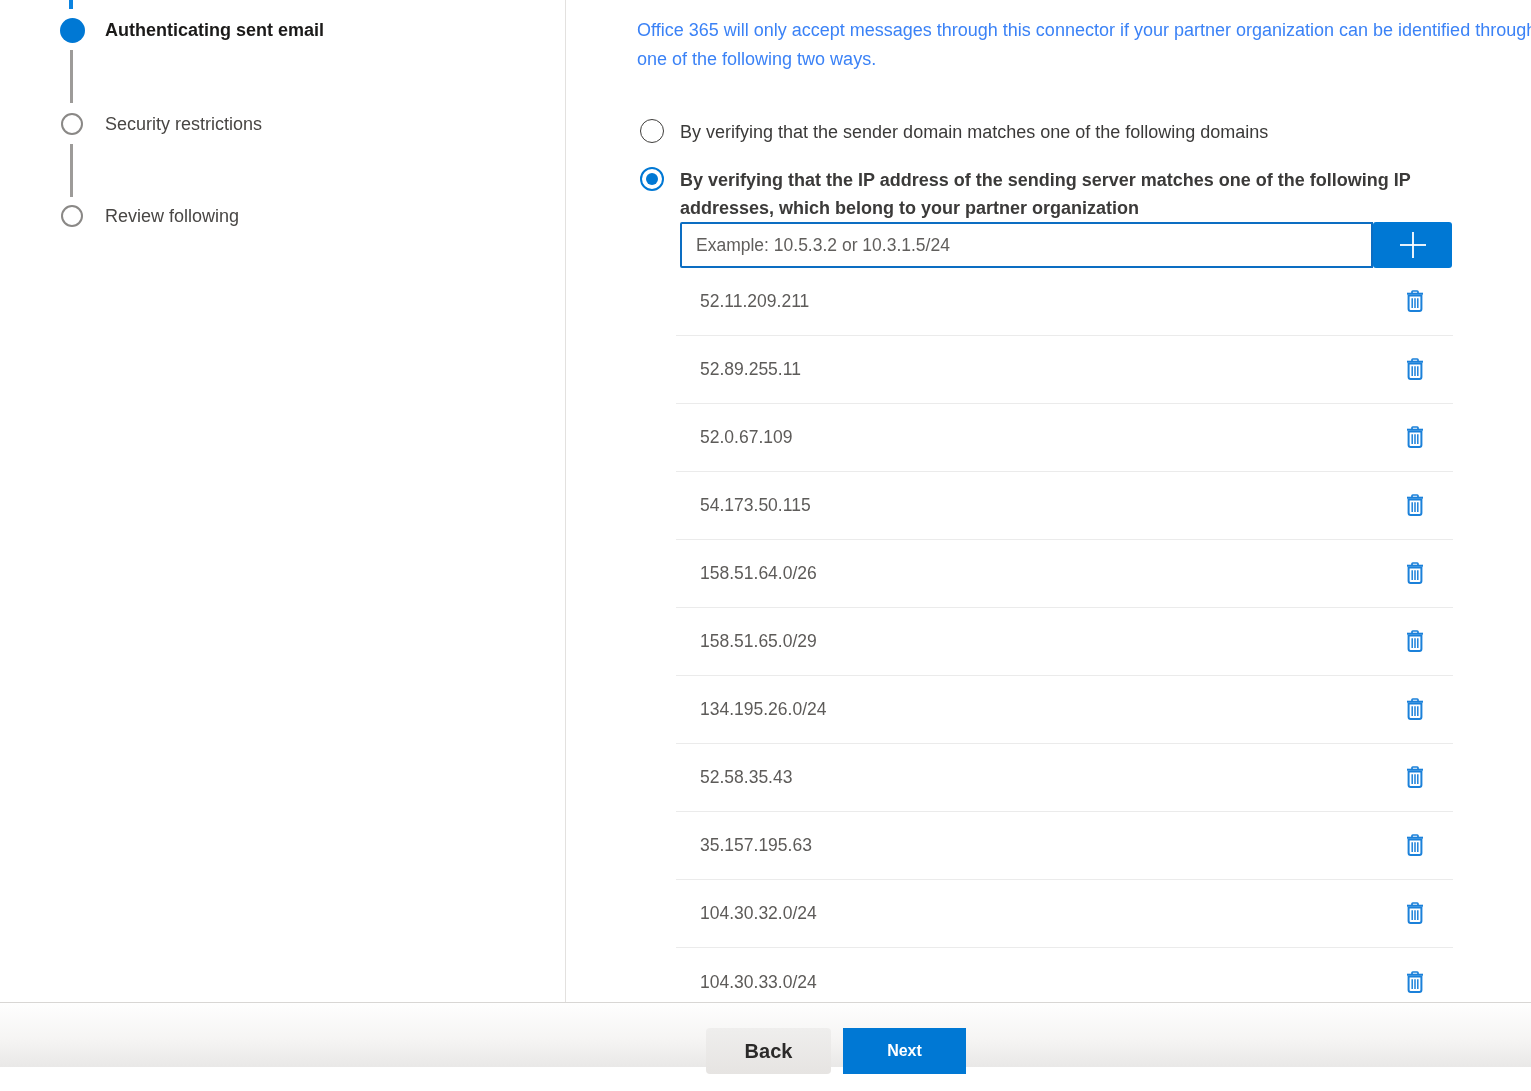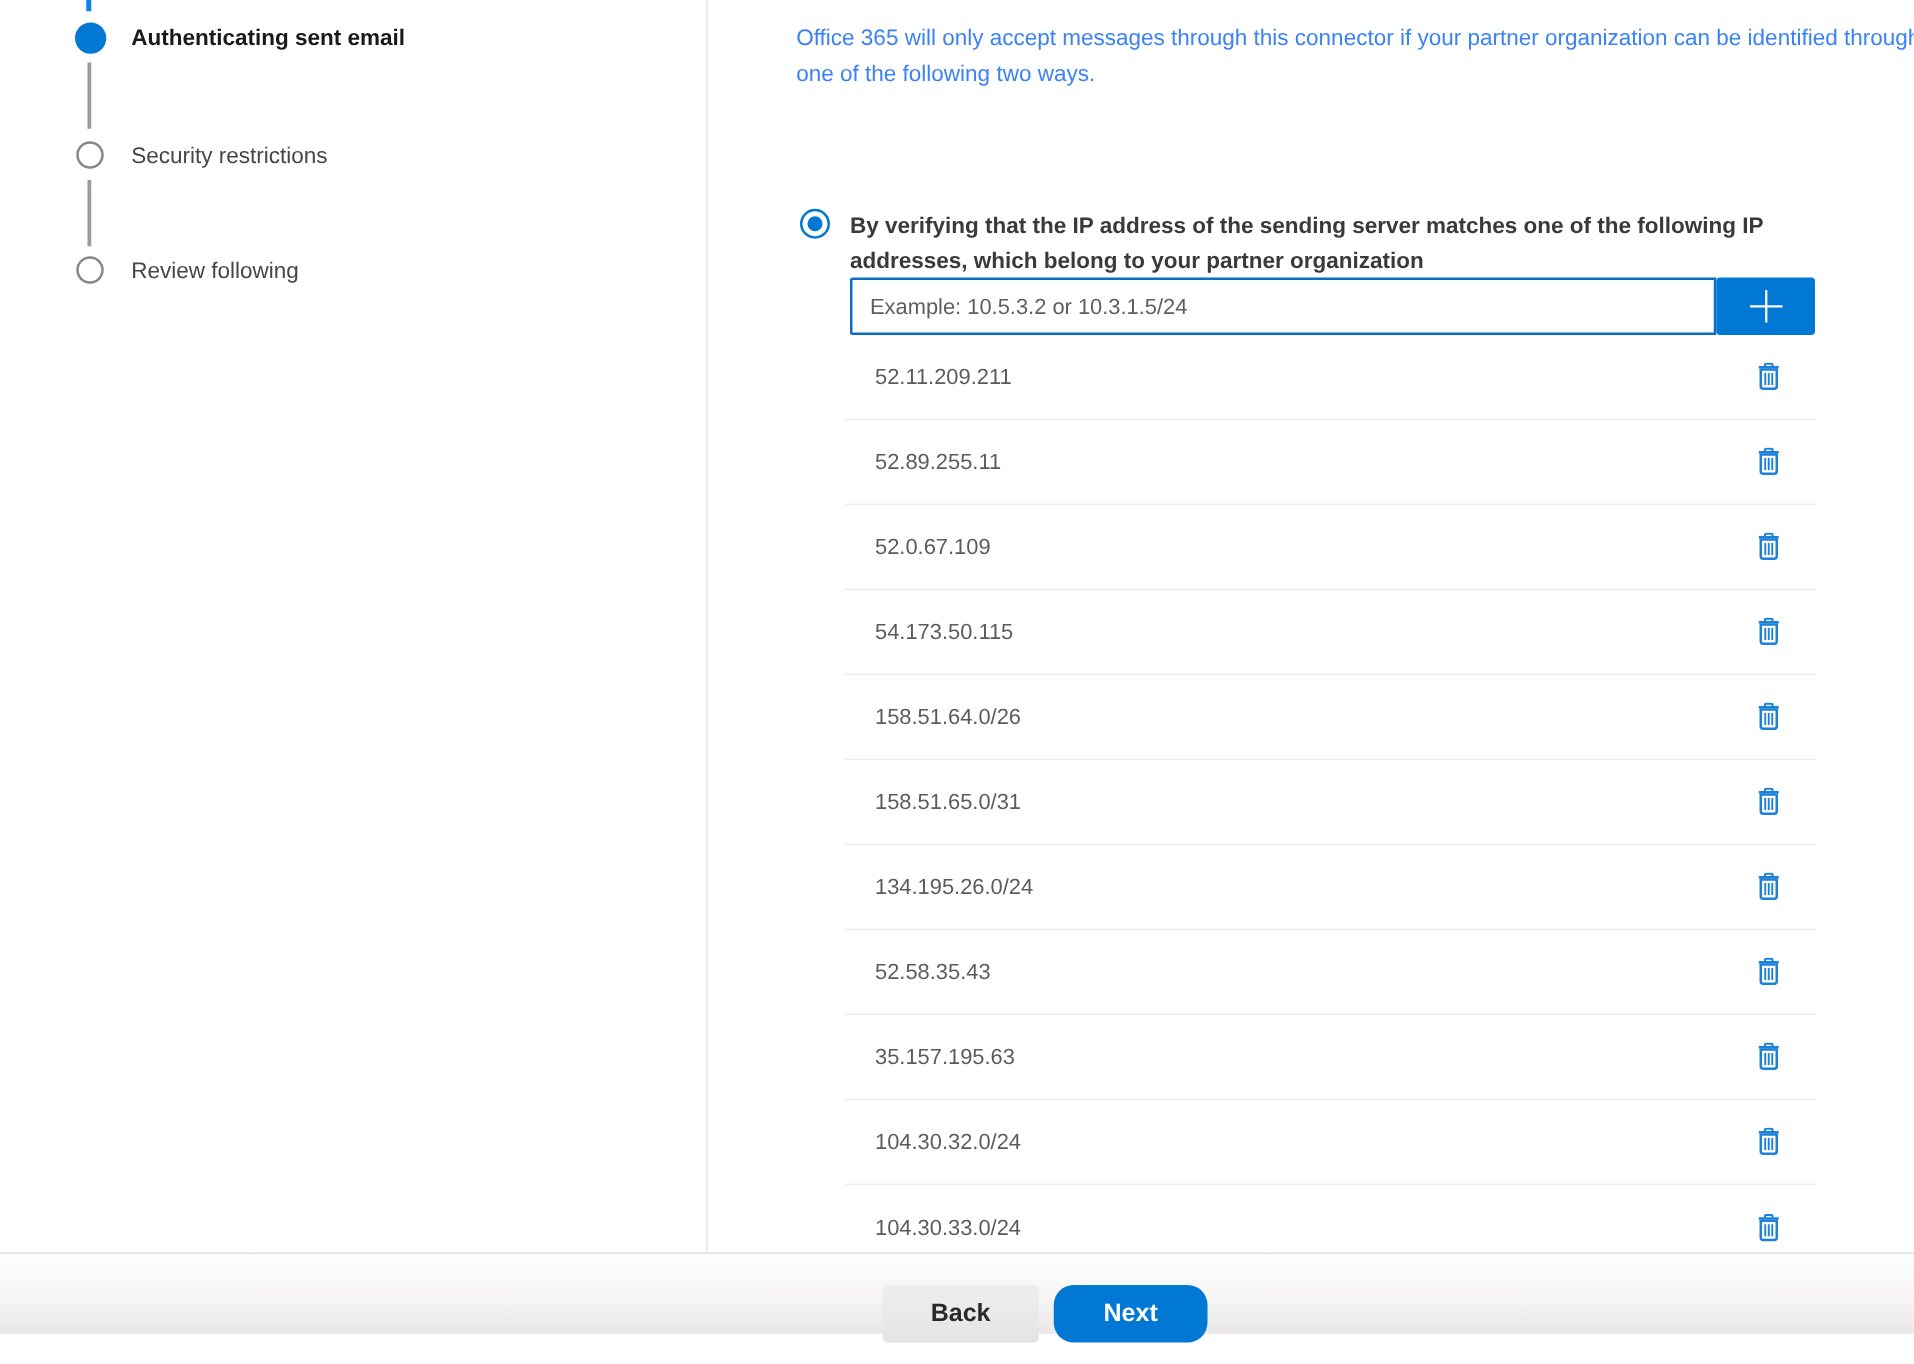--- a/index.html
+++ b/index.html
@@ -114,24 +114,24 @@
   }
   .back-btn {
     position: absolute; left: 706px; top: 25px; width: 125px; height: 46px;
     border: none; border-radius: 4px; cursor: pointer;
     background: linear-gradient(180deg, #efeeed 0%, #e6e4e2 100%);
     color: #2b2a29; font-family: "Liberation Sans", sans-serif;
     font-size: 20px; font-weight: 600;
   }
   .next-btn {
     position: absolute; left: 843px; top: 25px; width: 123px; height: 46px;
-    border: none; border-radius: 16px; cursor: pointer;
+    border: none; border-radius: 0; cursor: pointer;
     background: #0078d4; color: #ffffff;
     font-family: "Liberation Sans", sans-serif;
-    font-size: 20px; font-weight: 600;
+    font-size: 16px; font-weight: 600;
   }
 </style>
 </head>
 <body>
 
 <div class="upper">
 
   <div class="sidebar-divider"></div>
 
   <div class="step-stub"></div>
@@ -148,20 +148,24 @@
   </div>
   <div class="step-line step-line-2"></div>
 
   <div class="step step-3">
     <span class="step-dot-idle"></span>
     <span class="step-label">Review following</span>
   </div>
 
   <p class="intro">Office 365 will only accept messages through this connector if your partner organization can be identified through one of the following two ways.</p>
 
+  <div class="option option-1">
+    <span class="radio-ring"></span>
+    <span class="option-label">By verifying that the sender domain matches one of the following domains</span>
+  </div>
 
   <div class="option option-2">
     <span class="radio-ring-selected">
         <span class="radio-dot"></span>
       </span>
     <span class="option-label">By verifying that the IP address of the sending server matches one of the following IP addresses, which belong to your partner organization</span>
   </div>
 
   <div class="ip-input-row">
     <input class="ip-input" type="text" placeholder="Example: 10.5.3.2 or 10.3.1.5/24" style="">
@@ -239,21 +243,21 @@
             <line x1="2" y1="3.7" x2="18" y2="3.7" stroke="#1b81da" stroke-width="2"></line>
             <path d="M3.6 5.5 H16.4 V19 Q16.4 21 14.4 21 H5.6 Q3.6 21 3.6 19 Z" fill="none" stroke="#1b81da" stroke-width="2"></path>
             <line x1="7.2" y1="8.3" x2="7.2" y2="18" stroke="#1b81da" stroke-width="1.5"></line>
             <line x1="10" y1="8.3" x2="10" y2="18" stroke="#1b81da" stroke-width="1.5"></line>
             <line x1="12.8" y1="8.3" x2="12.8" y2="18" stroke="#1b81da" stroke-width="1.5"></line>
           </svg>
         </button>
       </div>
 
       <div class="ip-row">
-        <span class="ip-value">158.51.65.0/31</span>
+        <span class="ip-value">158.51.65.0/29</span>
         <button class="trash-btn">
           <svg width="20" height="23" viewBox="0 0 20 23">
             <path d="M7 3 V1.8 Q7 1 7.8 1 H12.2 Q13 1 13 1.8 V3" fill="none" stroke="#1b81da" stroke-width="1.7"></path>
             <line x1="2" y1="3.7" x2="18" y2="3.7" stroke="#1b81da" stroke-width="2"></line>
             <path d="M3.6 5.5 H16.4 V19 Q16.4 21 14.4 21 H5.6 Q3.6 21 3.6 19 Z" fill="none" stroke="#1b81da" stroke-width="2"></path>
             <line x1="7.2" y1="8.3" x2="7.2" y2="18" stroke="#1b81da" stroke-width="1.5"></line>
             <line x1="10" y1="8.3" x2="10" y2="18" stroke="#1b81da" stroke-width="1.5"></line>
             <line x1="12.8" y1="8.3" x2="12.8" y2="18" stroke="#1b81da" stroke-width="1.5"></line>
           </svg>
         </button>

